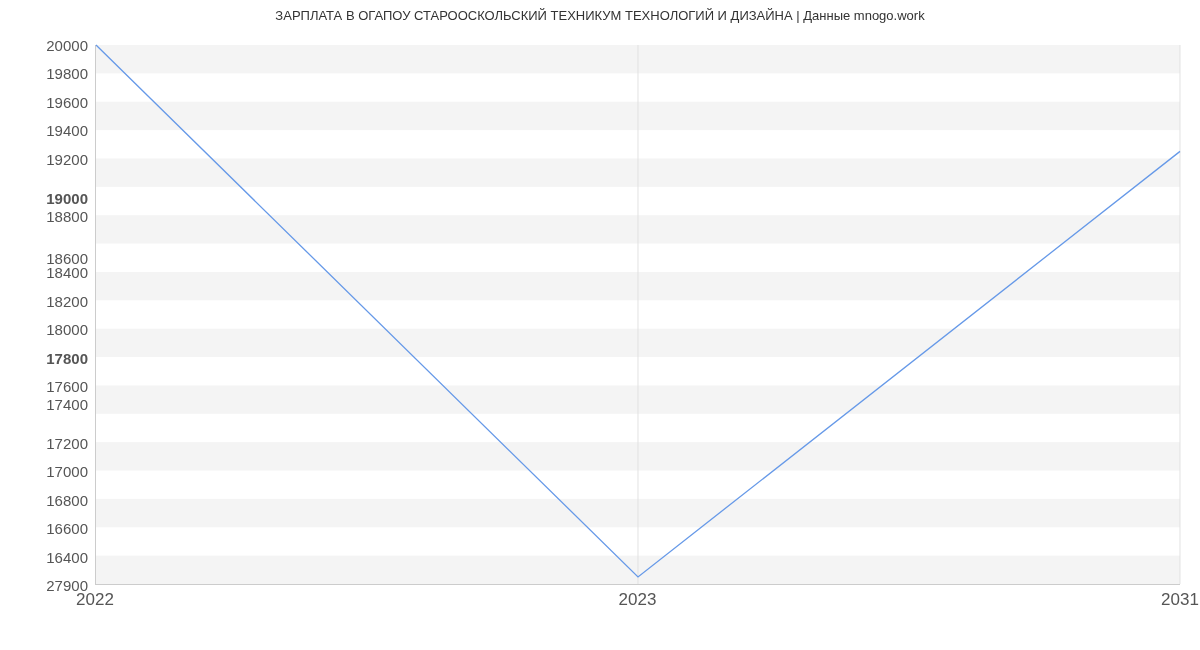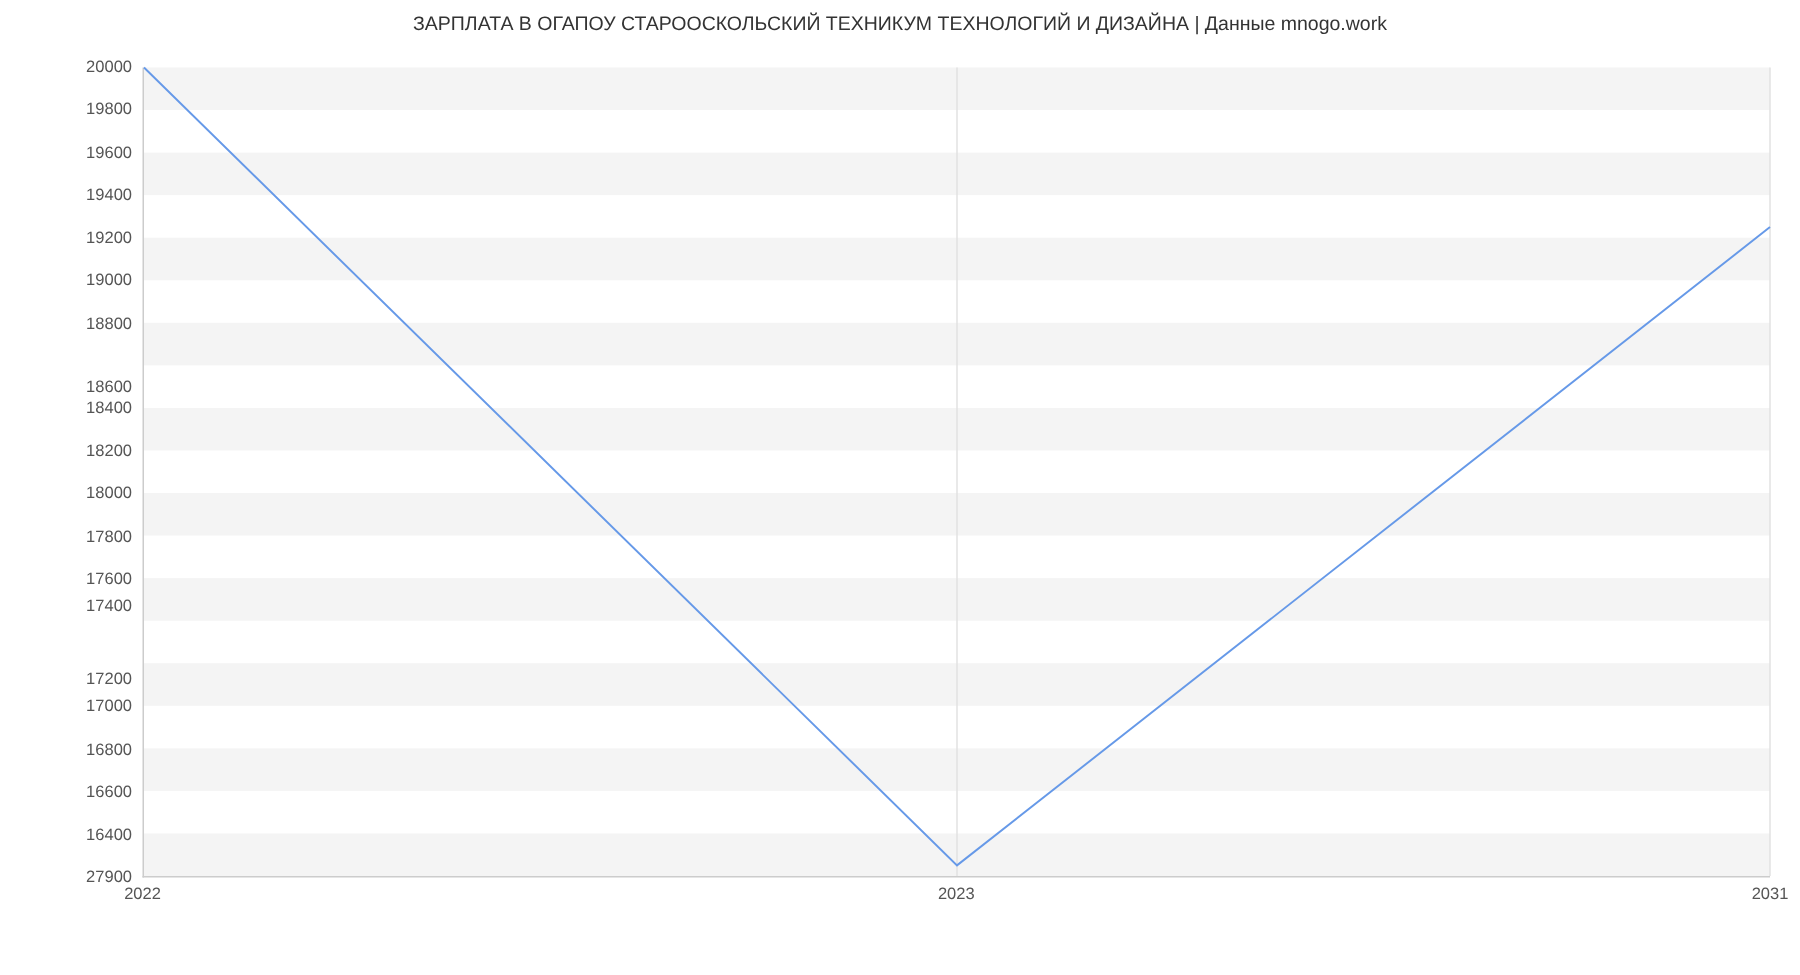--- a/index.html
+++ b/index.html
@@ -34,28 +34,28 @@
     height: 540px;
     border-left: 1px solid #ccc;
     border-bottom: 1px solid #ccc;
     box-sizing: border-box;
   }
   .y-label {
     position: absolute;
     right: 1112px;
     width: 80px;
     text-align: right;
-    font-size: 11px;
+    font-size: 15px;
     color: #555;
     transform: translateY(-50%);
   }
   .x-label {
     position: absolute;
     top: 590px;
-    font-size: 11px;
+    font-size: 17px;
     color: #555;
     transform: translateX(-50%);
   }
   svg.line {
     position: absolute;
     left: 0;
     top: 0;
     width: 100%;
     height: 100%;
     overflow: visible;
@@ -86,30 +86,30 @@
           <line x1="1085" x2="1085" y1="0" y2="540" stroke="#e2e2e2" stroke-width="1"></line>
         </g>
       <polyline id="series-line" fill="none" stroke="#6699e8" stroke-width="1.3" points="0,0 542.5,532.8947368421053 1085,106.57894736842104"></polyline>
     </svg>
   </div>
 <div class="y-label" style="top: 585px;">27900</div>
     <div class="y-label" style="top: 556.579px;">16400</div>
     <div class="y-label" style="top: 528.158px;">16600</div>
     <div class="y-label" style="top: 499.737px;">16800</div>
     <div class="y-label" style="top: 471.316px;">17000</div>
-    <div class="y-label" style="top: 442.895px; margin-top: 10px;">17200</div>
+    <div class="y-label" style="top: 442.895px;">17200</div>
     <div class="y-label" style="top: 404px;">17400</div>
     <div class="y-label" style="top: 386.053px;">17600</div>
-    <div class="y-label" style="top: 357.632px;">17800</div>
+    <div class="y-label" style="top: 357.632px; font-weight: bold;">17800</div>
     <div class="y-label" style="top: 329.211px;">18000</div>
     <div class="y-label" style="top: 300.789px;">18200</div>
     <div class="y-label" style="top: 272.368px;">18400</div>
     <div class="y-label" style="top: 258px;">18600</div>
     <div class="y-label" style="top: 215.526px;">18800</div>
-    <div class="y-label" style="top: 187px;">19000</div>
+    <div class="y-label" style="top: 198px; font-weight: bold;">19000</div>
     <div class="y-label" style="top: 158.684px;">19200</div>
     <div class="y-label" style="top: 130.263px;">19400</div>
     <div class="y-label" style="top: 101.842px;">19600</div>
     <div class="y-label" style="top: 73.4211px;">19800</div>
     <div class="y-label" style="top: 45px;">20000</div>
     <div class="x-label" style="left: 95px;">2022</div>
     <div class="x-label" style="left: 637.5px;">2023</div>
     <div class="x-label" style="left: 1180px;">2031</div>
   </div>
 

